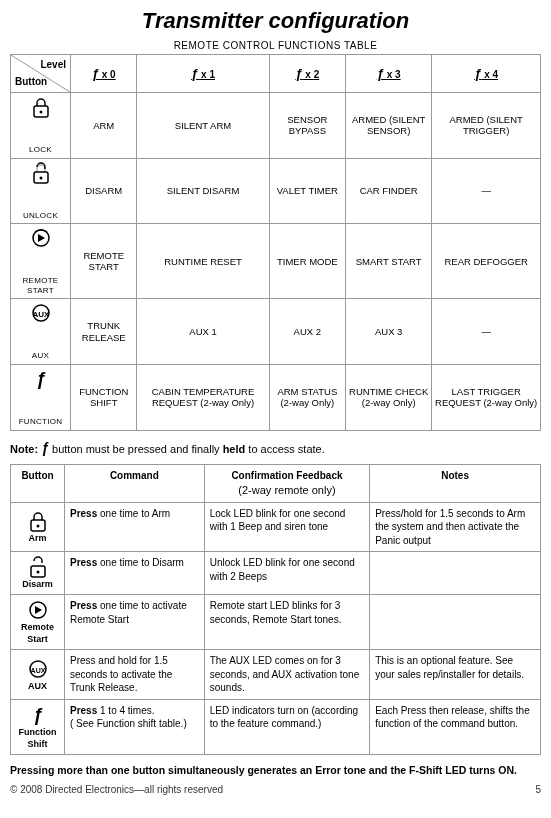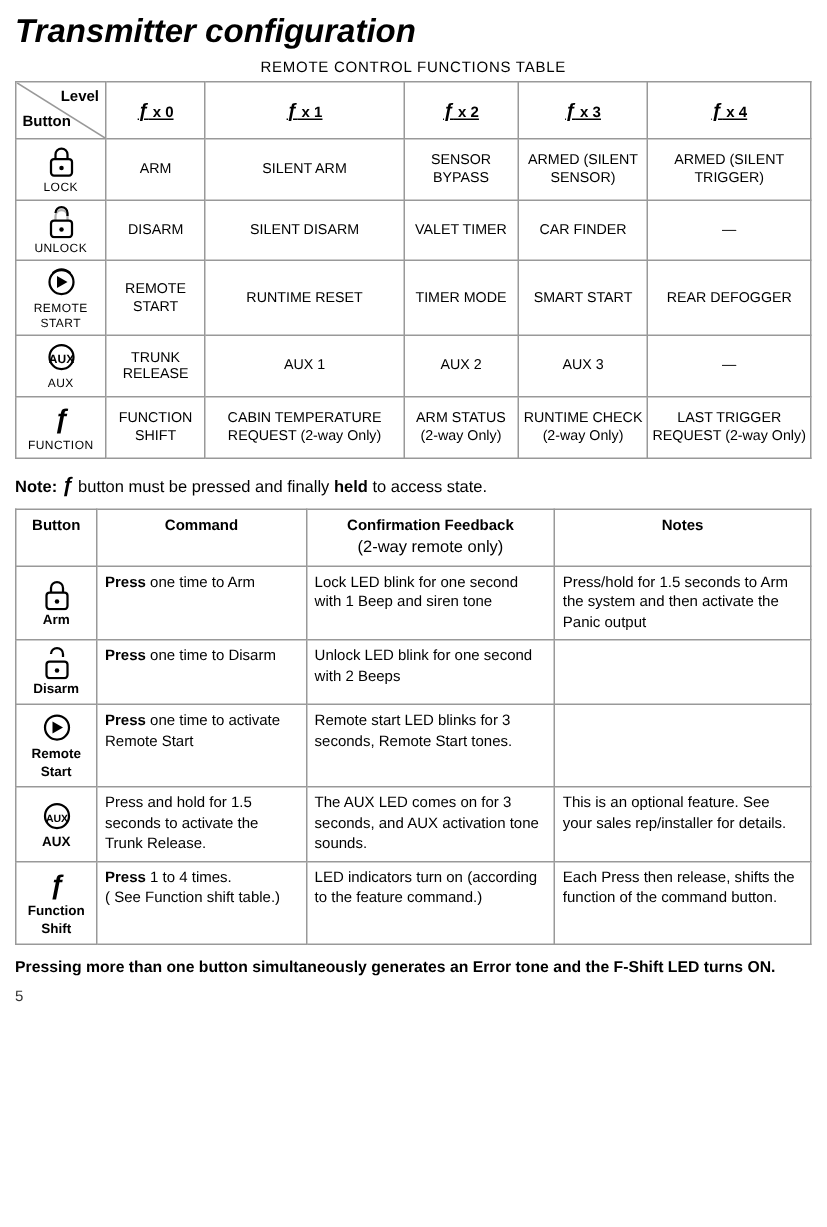--- a/index.html
+++ b/index.html
@@ -10,20 +10,21 @@
       width: 551px;
       min-height: 818px;
       padding: 8px 10px;
       color: #000;
     }
     h1.page-title {
       font-size: 22px;
       font-style: italic;
       font-weight: bold;
       margin-bottom: 6px;
+      text-align: center;
     }
     .remote-table-title {
       text-align: center;
       font-weight: normal;
       font-size: 10px;
       margin-bottom: 3px;
       letter-spacing: 0.5px;
     }
     table.rc-table {
       width: 100%;
@@ -47,20 +48,21 @@
       width: 52px;
       background: #fff;
     }
     .btn-icon {
       display: flex;
       flex-direction: column;
       align-items: center;
       justify-content: center;
       font-size: 8px;
       font-weight: bold;
+      gap: 25px;
     }
     .btn-icon svg {
       margin-bottom: 2px;
     }
     .btn-label {
       font-size: 8px;
       font-weight: normal;
       letter-spacing: 0.3px;
     }
     .note-section {
@@ -359,14 +361,15 @@
       <td><span class="cmd-bold">Press</span> 1 to 4 times.<br>( See Function shift table.)</td>
       <td>LED indicators turn on (according to the feature command.)</td>
       <td>Each Press then release, shifts the function of the command button.</td>
     </tr>
   </tbody>
 </table>
 
 <div class="footer-note">Pressing more than one button simultaneously generates an Error tone and the F-Shift LED turns ON.</div>
 
 <div class="page-footer">
+  <span>© 2008 Directed Electronics—all rights reserved</span>
   <span>5</span>
 </div>
 
 </body></html>

